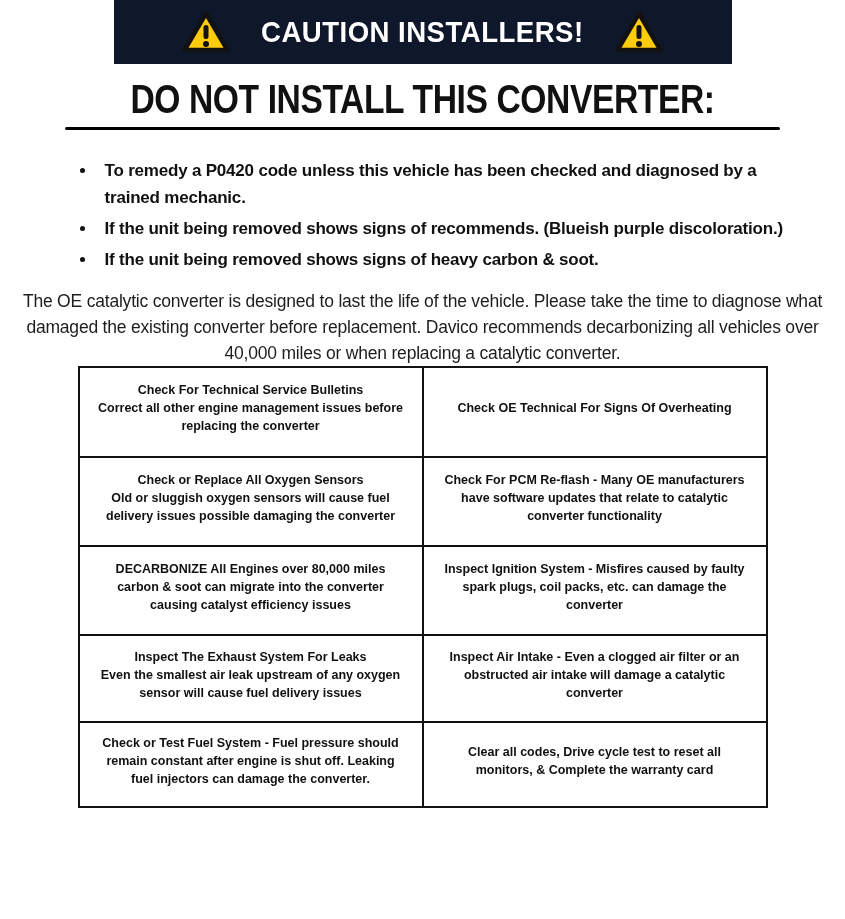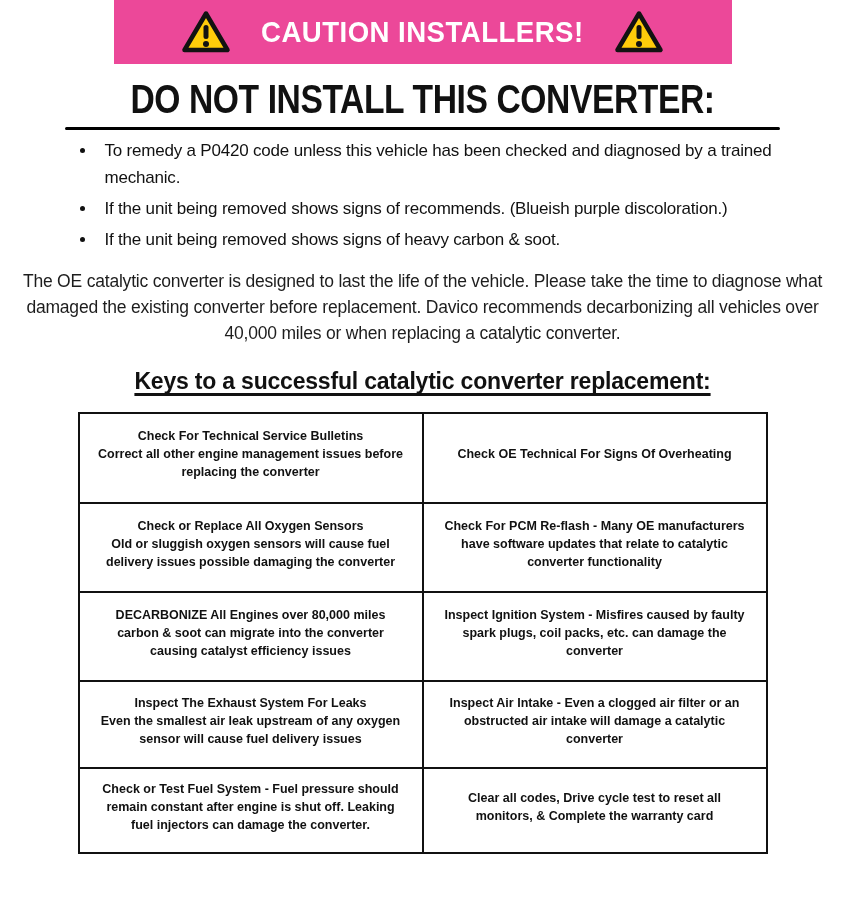--- a/index.html
+++ b/index.html
@@ -35,22 +35,22 @@
     white-space:nowrap;
   }
   .rule{
     width:715px;height:0;margin:0 auto;
     border-top:3px solid #000;
     border-radius:2px;
   }
 
   
   ul.warnings{
-    width:690px;margin:8px auto 0 auto;padding-left:38px;
-    font-size:17px;font-weight:normal;line-height:1.55;
+    width:690px;margin:28px auto 0 auto;padding-left:38px;
+    font-size:17px;font-weight:bold;line-height:1.55;
     letter-spacing:-.2px;
   }
   ul.warnings li{margin-bottom:5px;padding-left:8px;}
 
   
   p.intro{
     width:832px;margin:14px auto 0 auto;
     text-align:center;
     font-size:17.5px;line-height:1.5;font-weight:normal;
     letter-spacing:-.2px;color:#1d1d1d;
@@ -87,21 +87,21 @@
   tr.r4 td{height:69px;}
   tr.r5 td{height:58px;}
   tr.r6 td{height:67px;}
   td.big{font-size:15.5px;}
 </style>
 </head>
 <body>
 
 <div class="page">
 
-  <div class="banner" style="background:#ec4899;">
+  <div class="banner" style="background:#0f172a;">
     <span class="tri">
       <svg viewBox="0 0 100 90" aria-hidden="true">
         <path d="M50 7 L93 80 H7 Z" fill="#ffcc0a" stroke="#121212" stroke-width="9" stroke-linejoin="round"></path>
         <rect x="45" y="30" width="10" height="28" rx="5" fill="#121212"></rect>
         <circle cx="50" cy="68" r="6" fill="#121212"></circle>
       </svg>
     </span>
     <span class="banner-text">CAUTION INSTALLERS!</span>
     <span class="tri">
       <svg viewBox="0 0 100 90" aria-hidden="true">
@@ -116,23 +116,20 @@
   <div class="rule"></div>
 
   <ul class="warnings">
     <li>To remedy a P0420 code unless this vehicle has been checked and diagnosed by a trained mechanic.</li>
     <li>If the unit being removed shows signs of recommends. (Blueish purple discoloration.)</li>
     <li>If the unit being removed shows signs of heavy carbon &amp; soot.</li>
   </ul>
 
   <p class="intro">The OE catalytic converter is designed to last the life of the vehicle. Please take the time to diagnose what damaged the existing converter before replacement. Davico recommends decarbonizing all vehicles over 40,000 miles or when replacing a catalytic converter.</p>
 
-  <h2 class="keys">
-    <span>Keys to a successful catalytic converter replacement:</span>
-  </h2>
 
   <table class="checklist">
     <tbody>
       <tr class="r1">
         <td>
           <span class="ln">Check For Technical Service Bulletins</span>
           <span class="ln">Correct all other engine management issues before replacing the converter</span>
         </td>
         <td class="big">
           <span class="ln">Check OE Technical For Signs Of Overheating</span>

